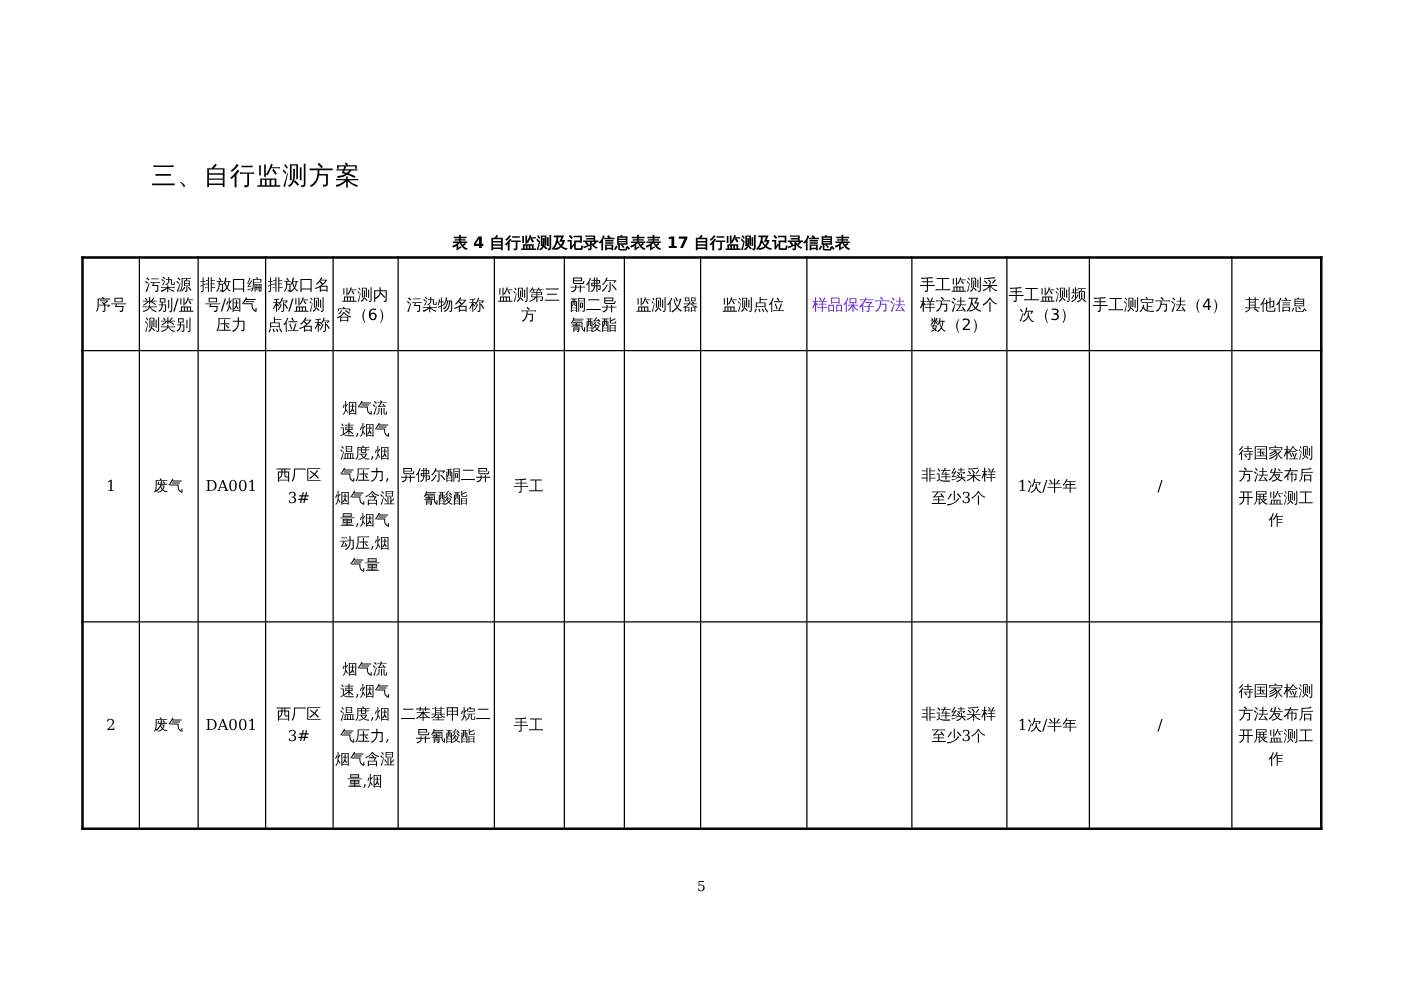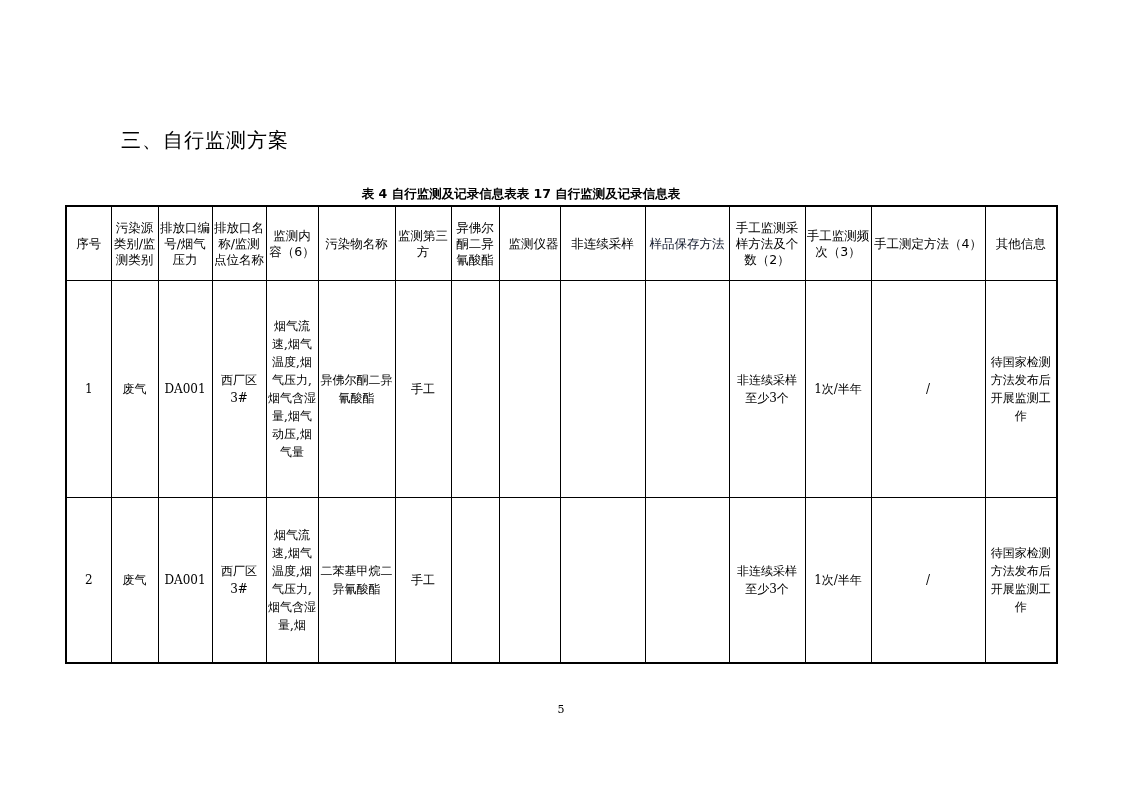--- a/index.html
+++ b/index.html
@@ -11,21 +11,21 @@
            font-size: 12.5px; font-weight: bold; font-family: "DejaVu Sans", "Liberation Sans", sans-serif; }
     table.monitor { position: absolute; left: 65px; top: 205px; width: 993px; border-collapse: collapse;
            table-layout: fixed; border: 2px solid #000; }
     table.monitor th, table.monitor td { border: 1px solid #000; font-weight: normal; text-align: center;
            vertical-align: middle; padding: 0 1px; overflow: hidden; }
     table.monitor th { font-family: "DejaVu Sans", "Liberation Sans", sans-serif; font-size: 12.5px;
            line-height: 16px; height: 73px; }
     table.monitor td { font-size: 12px; line-height: 18px; }
     tr.row1 td { height: 216px; }
     tr.row2 td { height: 164px; }
-    .gray { color: #0f172a; }
+    .gray { color: #6d28d9; }
     td.content-cell { vertical-align: top; font-size: 12px; line-height: 18.2px; padding-top: 0; }
     .page-number { position: absolute; left: 0; width: 1122px; top: 703px; text-align: center; font-size: 11px; }
   </style>
 </head>
 <body>
 
 <div class="section-heading">三、自行监测方案</div>
 <div class="table-caption">表 4   自行监测及记录信息表表 17 自行监测及记录信息表</div>
 
 <table class="monitor">
@@ -50,21 +50,21 @@
     <tr>
       <th>序号</th>
       <th>污染源类别/监测类别</th>
       <th>排放口编号/烟气压力</th>
       <th>排放口名称/监测点位名称</th>
       <th>监测内容（6）</th>
       <th>污染物名称</th>
       <th>监测第三方</th>
       <th>异佛尔酮二异氰酸酯</th>
       <th style="text-align:right">监测仪器</th>
-      <th>非连续采样</th>
+      <th>监测点位</th>
       <th class="gray" style="font-family:'DejaVu Serif',serif;white-space:nowrap">样品保存方法</th>
       <th>手工监测采样方法及个数（2）</th>
       <th>手工监测频次（3）</th>
       <th style="white-space:nowrap">手工测定方法（4）</th>
       <th>其他信息</th>
     </tr>
   </thead>
   <tbody>
     <tr class="row1">
       <td>1</td>

